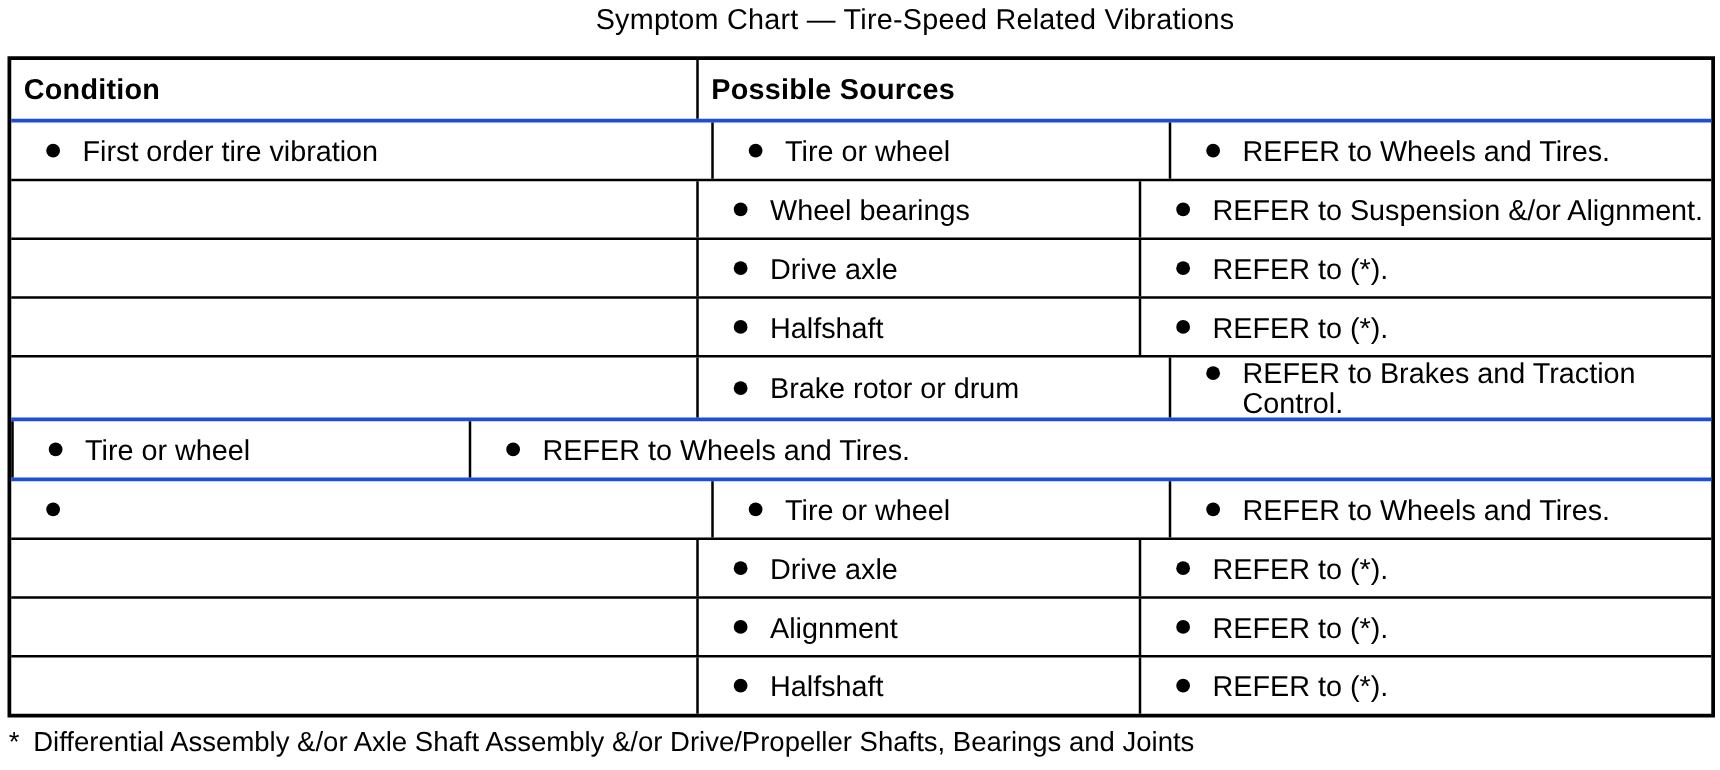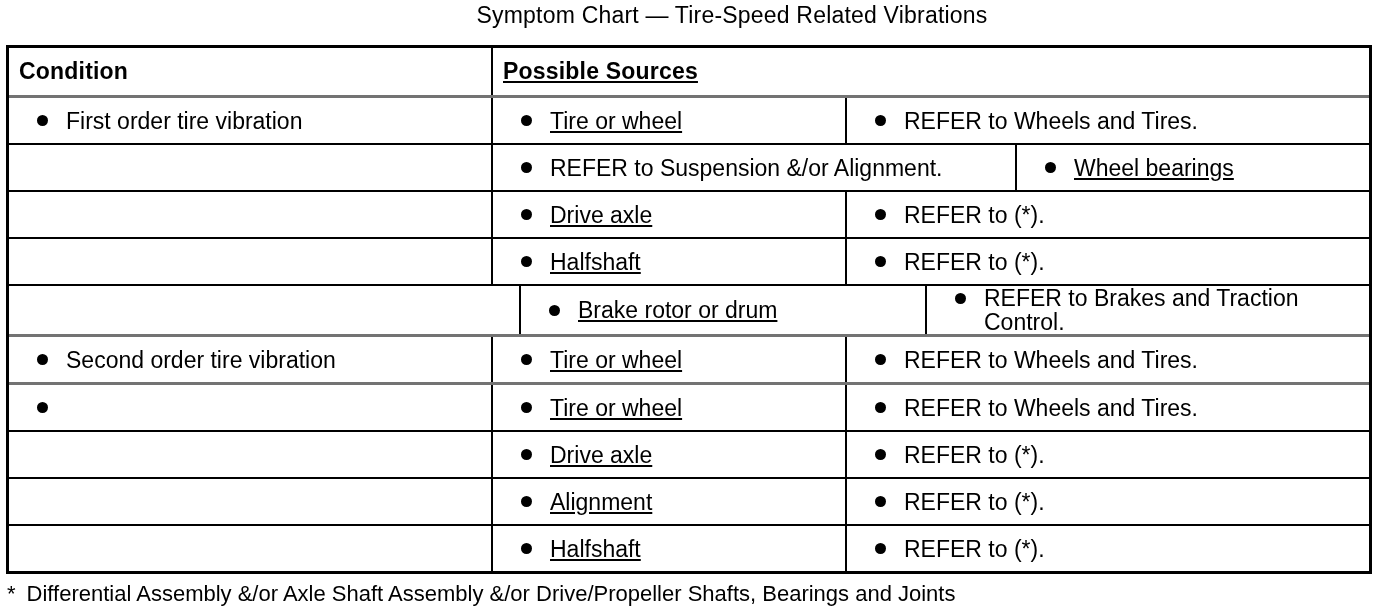--- a/index.html
+++ b/index.html
@@ -26,32 +26,32 @@
   .tbl {
     position: absolute;
     left: 6px;
     top: 45px;
     width: 1360px;
     border: 3px solid #000;
     background: #fff;
   }
   .row { display: flex; height: 45px; border-top: 2px solid #000; }
   .row.head { border-top: none; height: 47px; }
-  .row.gb { border-top: 3px solid #737373; }
-  .row.tall { height: 48px; gap: 28px; }
+  .row.gb { border-top: 3px solid #1d4ed8; gap: 12px; }
+  .row.tall { height: 48px; }
   .cell {
     display: flex;
     align-items: center;
     padding-left: 28px;
     font-size: 23px;
     overflow: hidden;
     box-sizing: border-box;
   }
-  .c1 { width: 482px; }
-  .c2 { width: 354px; border-left: 2px solid #000; text-decoration: underline; }
+  .c1 { width: 548px; }
+  .c2 { width: 354px; border-left: 2px solid #000; }
   .c3 { flex: 1; border-left: 2px solid #000; }
   .hcell {
     display: flex;
     align-items: center;
     padding-left: 10px;
     font-size: 23px;
     font-weight: bold;
     box-sizing: border-box;
     letter-spacing: 0.2px;
   }
@@ -100,27 +100,27 @@
     <div class="cell c3">
         <span class="bullet"></span>
         <span class="txt">REFER to Wheels and Tires.</span>
       </div>
   </div>
 
   <div class="row">
     <div class="cell c1">
         <span class="txt"></span>
       </div>
+    <div class="cell c2">
+        <span class="bullet"></span>
+        <span class="txt">Wheel bearings</span>
+      </div>
     <div class="cell c3">
         <span class="bullet"></span>
         <span class="txt">REFER to Suspension &amp;/or Alignment.</span>
-      </div>
-    <div class="cell c2">
-        <span class="bullet"></span>
-        <span class="txt">Wheel bearings</span>
       </div>
   </div>
 
   <div class="row">
     <div class="cell c1">
         <span class="txt"></span>
       </div>
     <div class="cell c2">
         <span class="bullet"></span>
         <span class="txt">Drive axle</span>
@@ -154,24 +154,20 @@
         <span class="txt">Brake rotor or drum</span>
       </div>
     <div class="cell c3 top">
         <span class="bullet"></span>
         <span class="txt">REFER to Brakes and Traction
 Control.</span>
       </div>
   </div>
 
   <div class="row gb">
-    <div class="cell c1">
-        <span class="bullet"></span>
-        <span class="txt">Second order tire vibration</span>
-      </div>
     <div class="cell c2">
         <span class="bullet"></span>
         <span class="txt">Tire or wheel</span>
       </div>
     <div class="cell c3">
         <span class="bullet"></span>
         <span class="txt">REFER to Wheels and Tires.</span>
       </div>
   </div>
 

